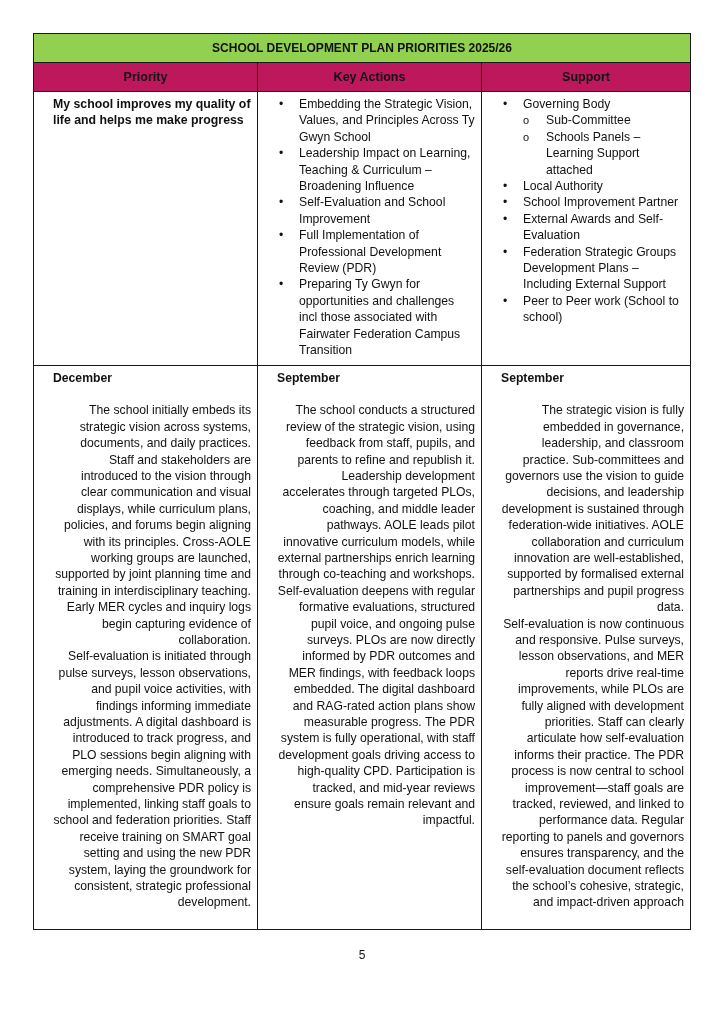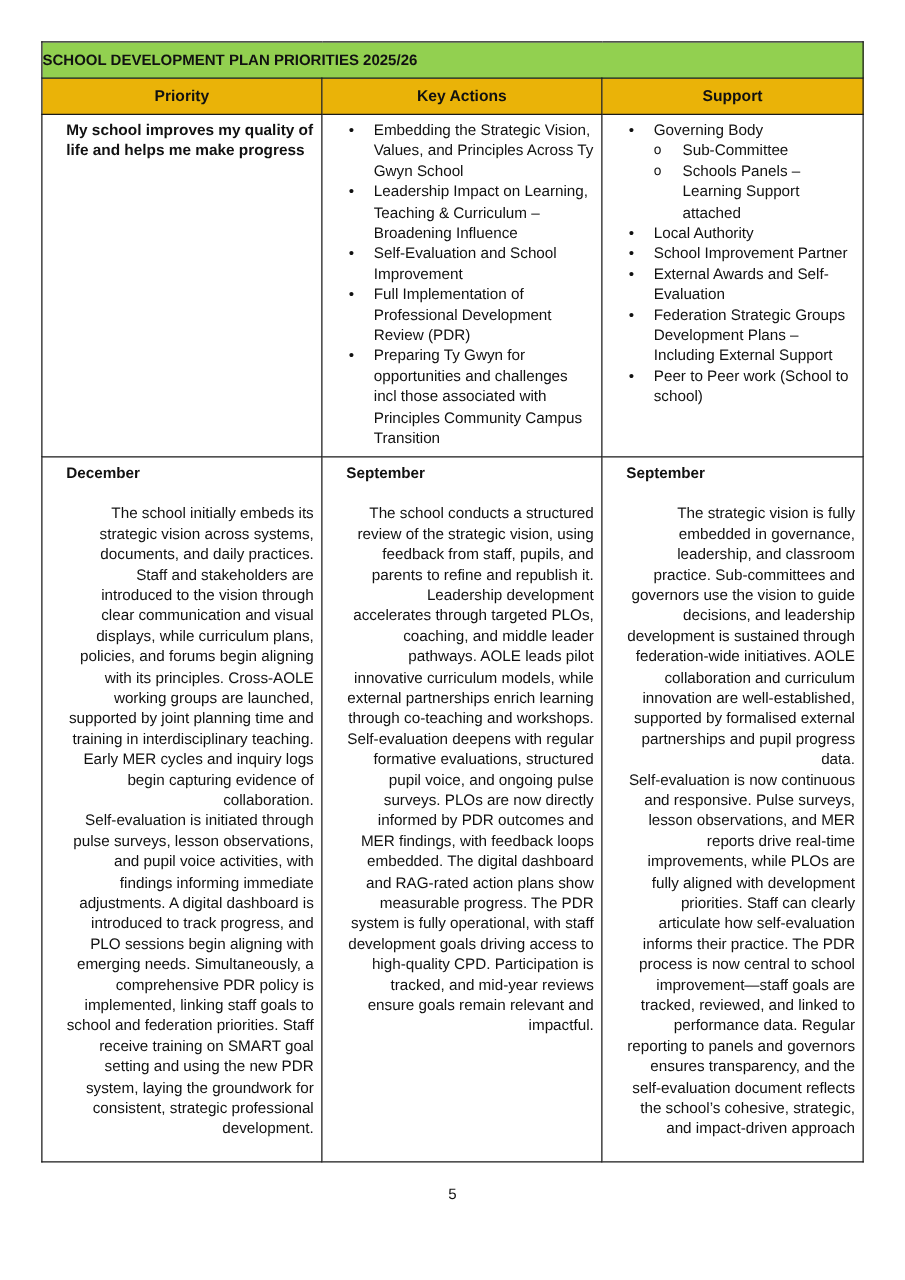--- a/index.html
+++ b/index.html
@@ -5,23 +5,23 @@
     html, body { margin: 0; padding: 0; background: #ffffff; }
     body { width: 724px; height: 1024px; position: relative; overflow: hidden;
            font-family: "Liberation Sans", "DejaVu Sans", sans-serif; color: #111; }
     .page { position: absolute; left: 0; top: 0; width: 724px; height: 1024px; }
     table.sdp {
       position: absolute; left: 33px; top: 33px; width: 657px;
       border-collapse: collapse; table-layout: fixed;
       font-size: 12.2px; line-height: 16.4px;
     }
     table.sdp td, table.sdp th { border: 1px solid #1a1a1a; vertical-align: top; padding: 0; }
-    .title-cell { background: #92d050; height: 28px; vertical-align: middle !important;
+    .title-cell { background: #92d050; height: 28px; text-align: center; vertical-align: middle !important;
                   font-weight: bold; font-size: 12px; }
-    .head-cell { background: #eab308; height: 28px; text-align: center; vertical-align: middle !important;
+    .head-cell { background: #be185d; height: 28px; text-align: center; vertical-align: middle !important;
                  font-weight: bold; font-size: 12.5px; }
     .col1 { width: 224px; }
     .col2 { width: 224px; }
     .col3 { width: 209px; }
     .cell-inner { padding: 4px 6px 6px 7px; margin-left: 12px; }
     .priority-text { font-weight: bold; font-size: 12.3px; line-height: 16.4px; }
     ul.blist { margin: 0; padding: 0; list-style: none; }
     ul.blist > li { position: relative; padding-left: 22px; }
     ul.blist > li .bullet { position: absolute; left: 2px; top: 0; }
     ul.sublist { margin: 0; padding: 0; list-style: none; }
@@ -59,21 +59,21 @@
           <div class="priority-text">My school improves my quality of life and helps me make progress</div>
         </div>
       </td>
       <td>
         <div class="cell-inner">
           <ul class="blist">
             <li><span class="bullet">•</span><span>Embedding the Strategic Vision, Values, and Principles Across Ty Gwyn School</span></li>
             <li><span class="bullet">•</span><span>Leadership Impact on Learning, Teaching &amp; Curriculum – Broadening Influence</span></li>
             <li><span class="bullet">•</span><span>Self-Evaluation and School Improvement</span></li>
             <li><span class="bullet">•</span><span>Full Implementation of Professional Development Review (PDR)</span></li>
-            <li><span class="bullet">•</span><span>Preparing Ty Gwyn for opportunities and challenges incl those associated with Principles Community Campus Transition</span></li>
+            <li><span class="bullet">•</span><span>Preparing Ty Gwyn for opportunities and challenges incl those associated with Fairwater Federation Campus Transition</span></li>
           </ul>
         </div>
       </td>
       <td>
         <div class="cell-inner">
           <ul class="blist">
             <li><span class="bullet">•</span><span>Governing Body</span></li>
           </ul>
           <ul class="sublist">
             <li><span class="sbullet">o</span><span>Sub-Committee</span></li>

